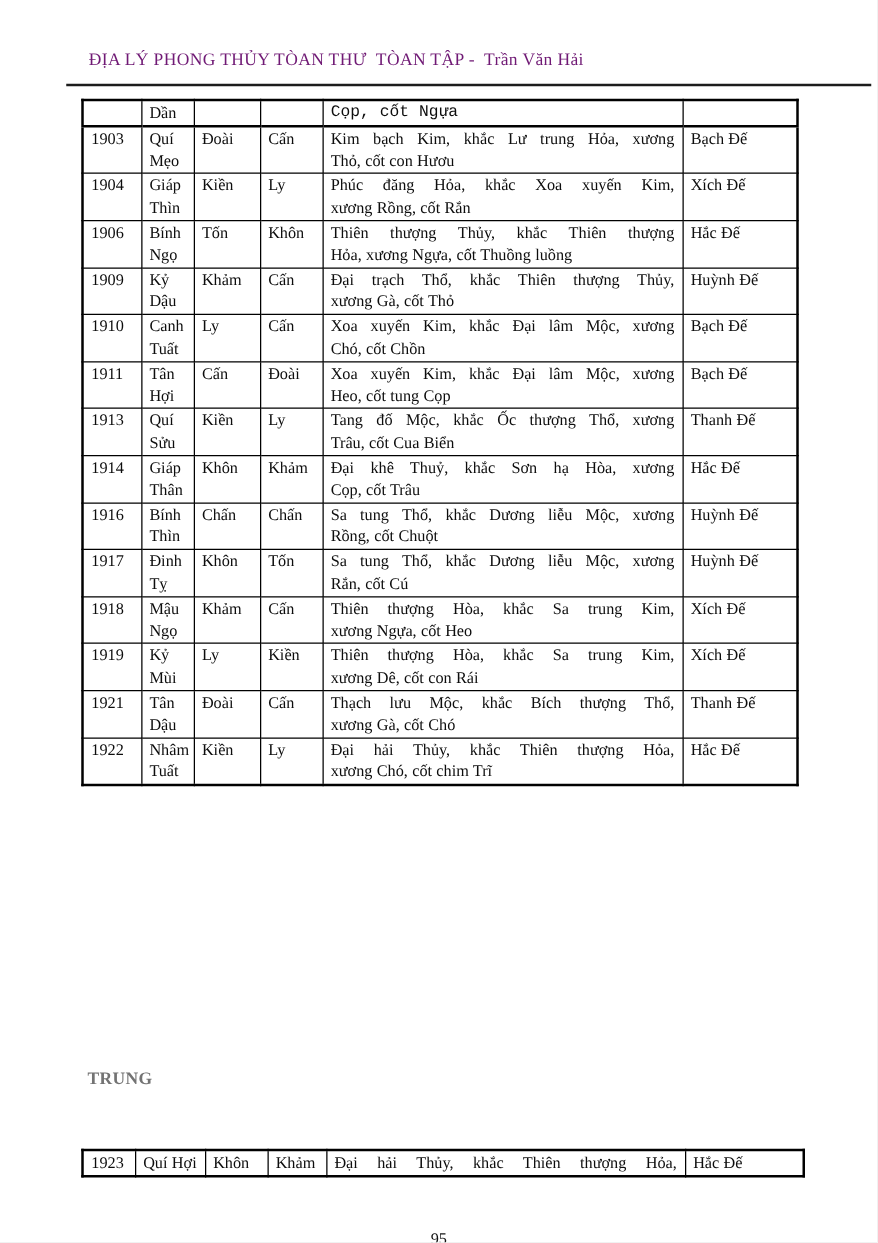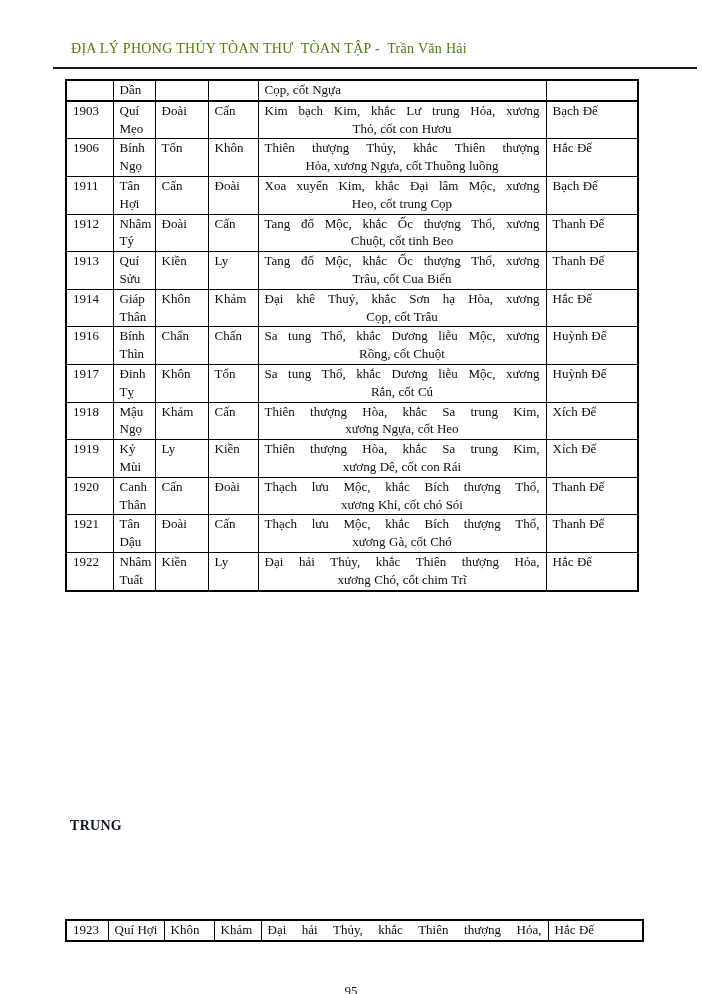--- a/index.html
+++ b/index.html
@@ -3,44 +3,44 @@
 <meta charset="utf-8">
 <style>
   html,body{margin:0;padding:0;background:#e8e8e8;}
   .page{
     position:relative;width:702px;height:994px;background:#ffffff;
     font-family:"Liberation Serif","DejaVu Serif",serif;color:#0d0d0d;
     overflow:hidden;margin:0;
   }
   .header-title{
     position:absolute;left:71px;top:41px;font-size:14px;letter-spacing:.3px;
-    white-space:pre;color:#4d7c0f;
+    white-space:pre;color:#701a75;
   }
   .header-rule{
     position:absolute;left:53px;top:67px;width:644px;height:0;
     border-top:2px solid #1c1c1c;
   }
   table.tbl{
     position:absolute;border-collapse:collapse;table-layout:fixed;background:#fff;
     border:2px solid #000;
   }
   .t1{left:65px;top:79px;width:572px;border-radius:29px;}
   .t2{left:65px;top:919px;width:577px;}
   .tbl td{
     border:1px solid #000;vertical-align:top;
     padding:0 6px 1px 6px;font-size:13px;line-height:17.8px;
     overflow:hidden;word-spacing:.2px;
   }
   .t1 tbody tr:first-child td{border-bottom-width:2px;}
   .c-desc .dl1{text-align:justify;text-align-last:justify;}
-  .c-desc .dl2{text-align:center;}
-  .t1 tbody tr:first-child .c-desc .dl1{text-align:left;text-align-last:left;}
+  .c-desc .dl2{text-align:left;}
+  .t1 tbody tr:first-child .c-desc .dl1{text-align:left;text-align-last:left;font-family:Liberation Mono, monospace;}
   .section-heading{
-    position:absolute;left:70px;top:818px;font-size:14px;font-weight:bold;
-    letter-spacing:.3px;color:#0f172a;
+    position:absolute;left:70px;top:856px;font-size:14px;font-weight:bold;
+    letter-spacing:.3px;color:#737373;
   }
   .page-number{
     position:absolute;left:0;top:983px;width:702px;text-align:center;
     font-size:13px;color:#111;
   }
 </style>
 </head>
 <body>
 
 <div class="page">
@@ -81,60 +81,88 @@
           </td>
     <td class="c-tg1"><span>Đoài</span></td>
     <td class="c-tg2"><span>Cấn</span></td>
     <td class="c-desc">
             <div class="dl1">Kim bạch Kim, khắc Lư trung Hỏa, xương</div>
             <div class="dl2">Thỏ, cốt con Hươu</div>
           </td>
     <td class="c-de"><span>Bạch Đế</span></td>
   </tr>
         <tr>
+    <td class="c-year"><span>1904</span></td>
+    <td class="c-cc">
+            <div>Giáp</div>
+            <div>Thìn</div>
+          </td>
+    <td class="c-tg1"><span>Kiền</span></td>
+    <td class="c-tg2"><span>Ly</span></td>
+    <td class="c-desc">
+            <div class="dl1">Phúc đăng Hỏa, khắc Xoa xuyến Kim,</div>
+            <div class="dl2">xương Rồng, cốt Rắn</div>
+          </td>
+    <td class="c-de"><span>Xích Đế</span></td>
+  </tr>
+        <tr>
     <td class="c-year"><span>1906</span></td>
     <td class="c-cc">
             <div>Bính</div>
             <div>Ngọ</div>
           </td>
     <td class="c-tg1"><span>Tốn</span></td>
     <td class="c-tg2"><span>Khôn</span></td>
     <td class="c-desc">
             <div class="dl1">Thiên thượng Thủy, khắc Thiên thượng</div>
             <div class="dl2">Hỏa, xương Ngựa, cốt Thuồng luồng</div>
           </td>
     <td class="c-de"><span>Hắc Đế</span></td>
   </tr>
         <tr>
+    <td class="c-year"><span>1909</span></td>
+    <td class="c-cc">
+            <div>Kỷ</div>
+            <div>Dậu</div>
+          </td>
+    <td class="c-tg1"><span>Khảm</span></td>
+    <td class="c-tg2"><span>Cấn</span></td>
+    <td class="c-desc">
+            <div class="dl1">Đại trạch Thổ, khắc Thiên thượng Thủy,</div>
+            <div class="dl2">xương Gà, cốt Thỏ</div>
+          </td>
+    <td class="c-de"><span>Huỳnh Đế</span></td>
+  </tr>
+        <tr>
+    <td class="c-year"><span>1910</span></td>
+    <td class="c-cc">
+            <div>Canh</div>
+            <div>Tuất</div>
+          </td>
+    <td class="c-tg1"><span>Ly</span></td>
+    <td class="c-tg2"><span>Cấn</span></td>
+    <td class="c-desc">
+            <div class="dl1">Xoa xuyến Kim, khắc Đại lâm Mộc, xương</div>
+            <div class="dl2">Chó, cốt Chồn</div>
+          </td>
+    <td class="c-de"><span>Bạch Đế</span></td>
+  </tr>
+        <tr>
     <td class="c-year"><span>1911</span></td>
     <td class="c-cc">
             <div>Tân</div>
             <div>Hợi</div>
           </td>
     <td class="c-tg1"><span>Cấn</span></td>
     <td class="c-tg2"><span>Đoài</span></td>
     <td class="c-desc">
             <div class="dl1">Xoa xuyến Kim, khắc Đại lâm Mộc, xương</div>
-            <div class="dl2">Heo, cốt trung Cọp</div>
+            <div class="dl2">Heo, cốt tung Cọp</div>
           </td>
     <td class="c-de"><span>Bạch Đế</span></td>
-  </tr>
-        <tr>
-    <td class="c-year"><span>1912</span></td>
-    <td class="c-cc">
-            <div>Nhâm</div>
-            <div>Tý</div>
-          </td>
-    <td class="c-tg1"><span>Đoài</span></td>
-    <td class="c-tg2"><span>Cấn</span></td>
-    <td class="c-desc">
-            <div class="dl1">Tang đố Mộc, khắc Ốc thượng Thổ, xương</div>
-            <div class="dl2">Chuột, cốt tinh Beo</div>
-          </td>
-    <td class="c-de"><span>Thanh Đế</span></td>
   </tr>
         <tr>
     <td class="c-year"><span>1913</span></td>
     <td class="c-cc">
             <div>Quí</div>
             <div>Sửu</div>
           </td>
     <td class="c-tg1"><span>Kiền</span></td>
     <td class="c-tg2"><span>Ly</span></td>
     <td class="c-desc">
@@ -205,34 +233,20 @@
             <div>Kỷ</div>
             <div>Mùi</div>
           </td>
     <td class="c-tg1"><span>Ly</span></td>
     <td class="c-tg2"><span>Kiền</span></td>
     <td class="c-desc">
             <div class="dl1">Thiên thượng Hòa, khắc Sa trung Kim,</div>
             <div class="dl2">xương Dê, cốt con Rái</div>
           </td>
     <td class="c-de"><span>Xích Đế</span></td>
-  </tr>
-        <tr>
-    <td class="c-year"><span>1920</span></td>
-    <td class="c-cc">
-            <div>Canh</div>
-            <div>Thân</div>
-          </td>
-    <td class="c-tg1"><span>Cấn</span></td>
-    <td class="c-tg2"><span>Đoài</span></td>
-    <td class="c-desc">
-            <div class="dl1">Thạch lưu Mộc, khắc Bích thượng Thổ,</div>
-            <div class="dl2">xương Khỉ, cốt chó Sói</div>
-          </td>
-    <td class="c-de"><span>Thanh Đế</span></td>
   </tr>
         <tr>
     <td class="c-year"><span>1921</span></td>
     <td class="c-cc">
             <div>Tân</div>
             <div>Dậu</div>
           </td>
     <td class="c-tg1"><span>Đoài</span></td>
     <td class="c-tg2"><span>Cấn</span></td>
     <td class="c-desc">

